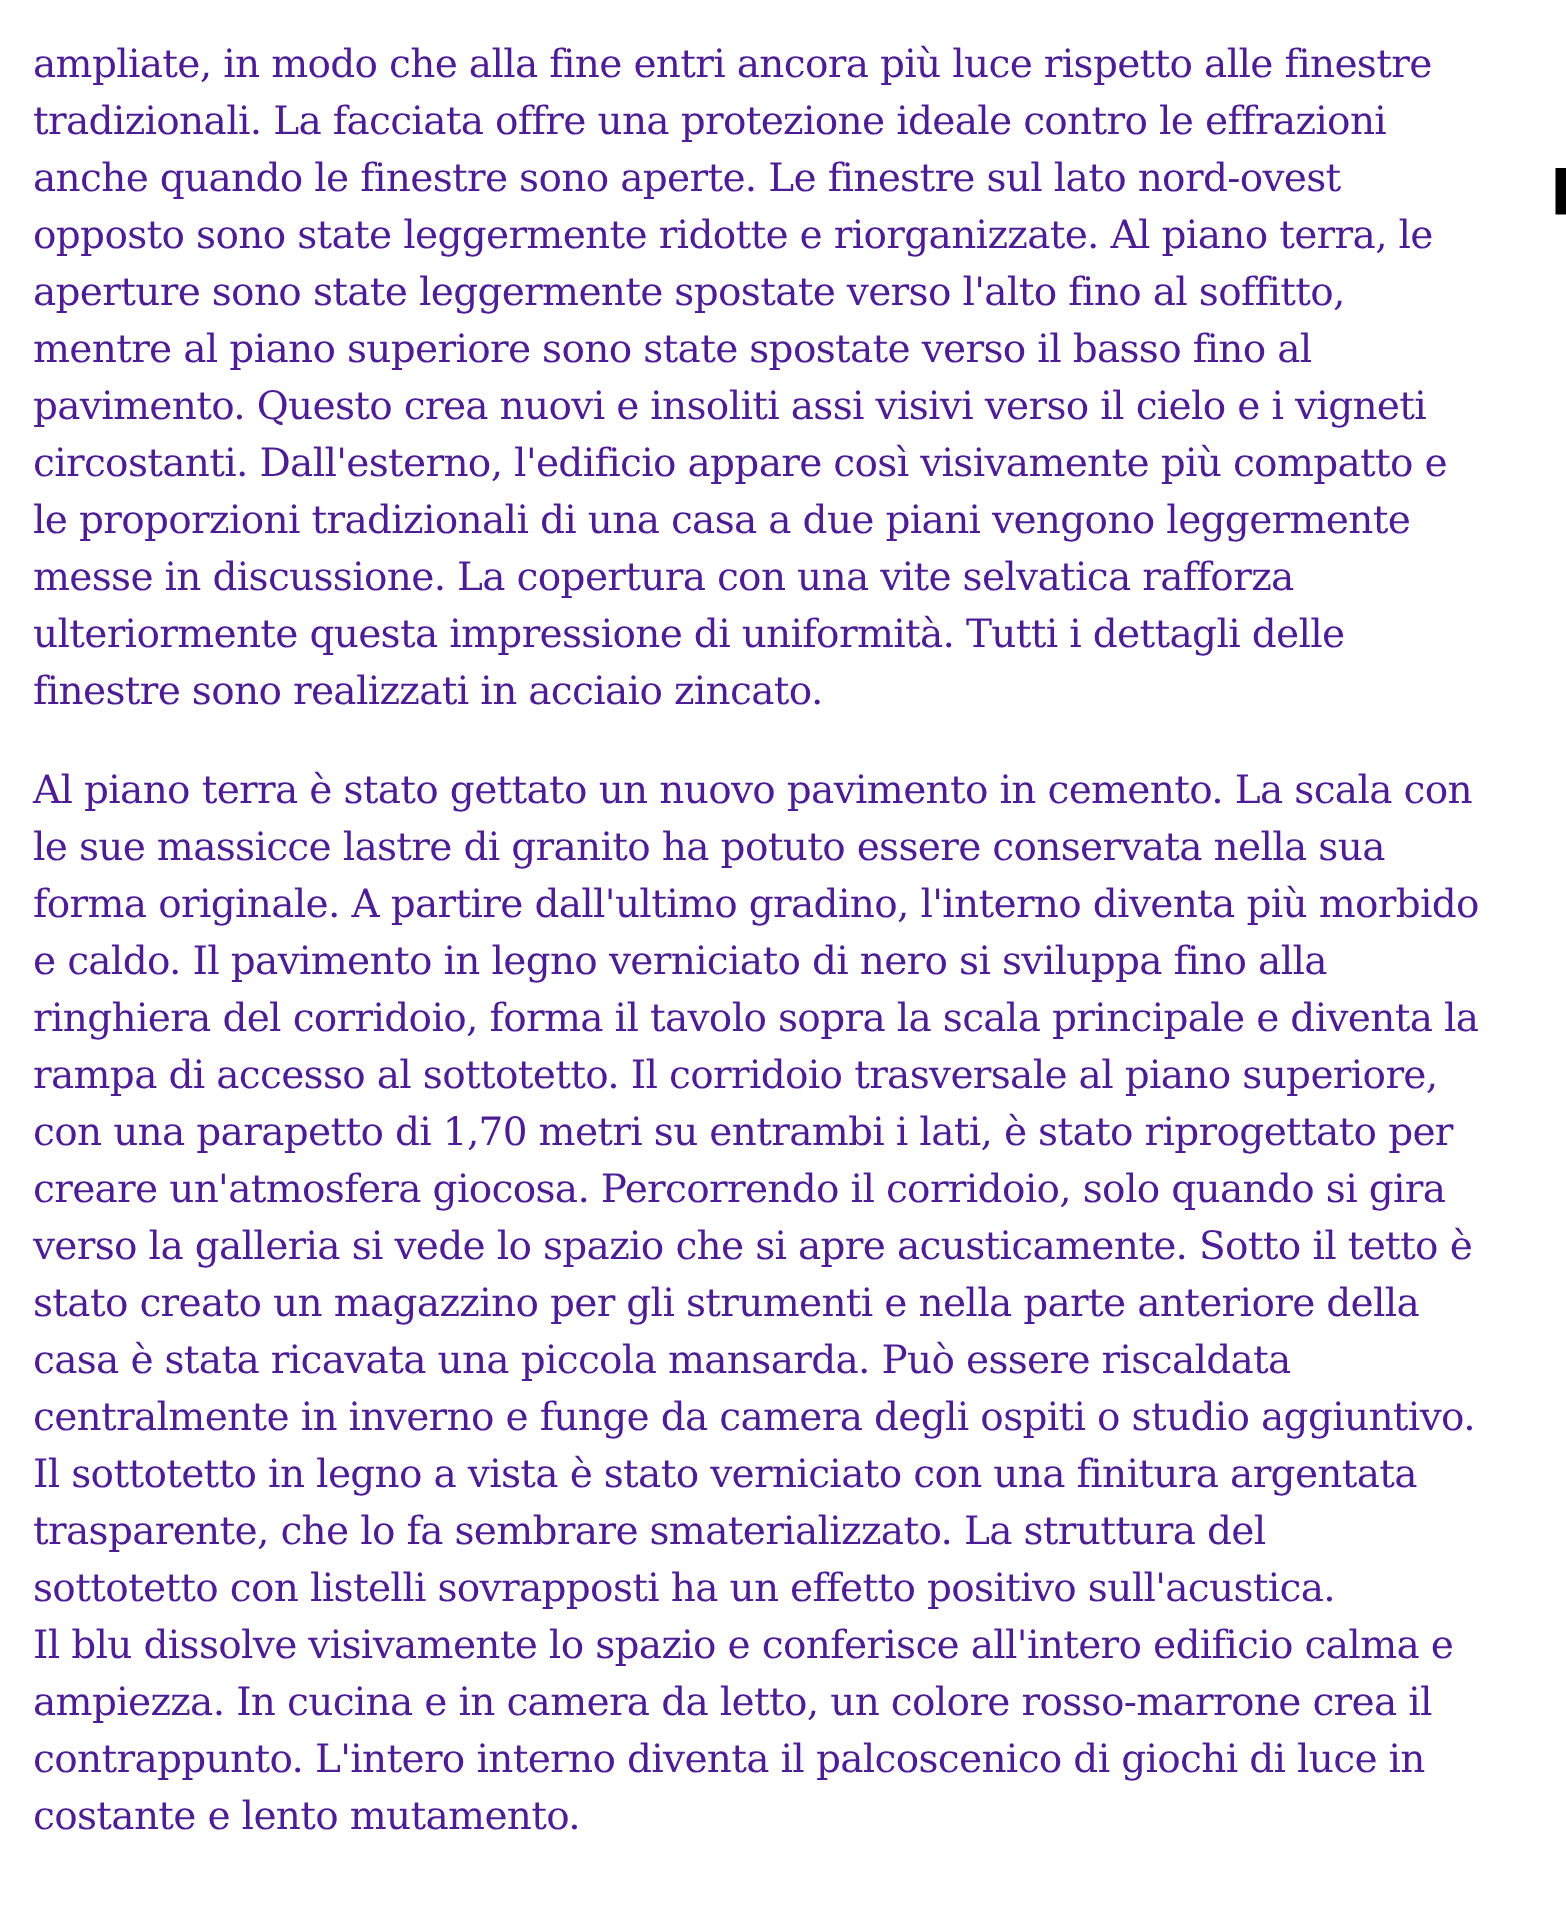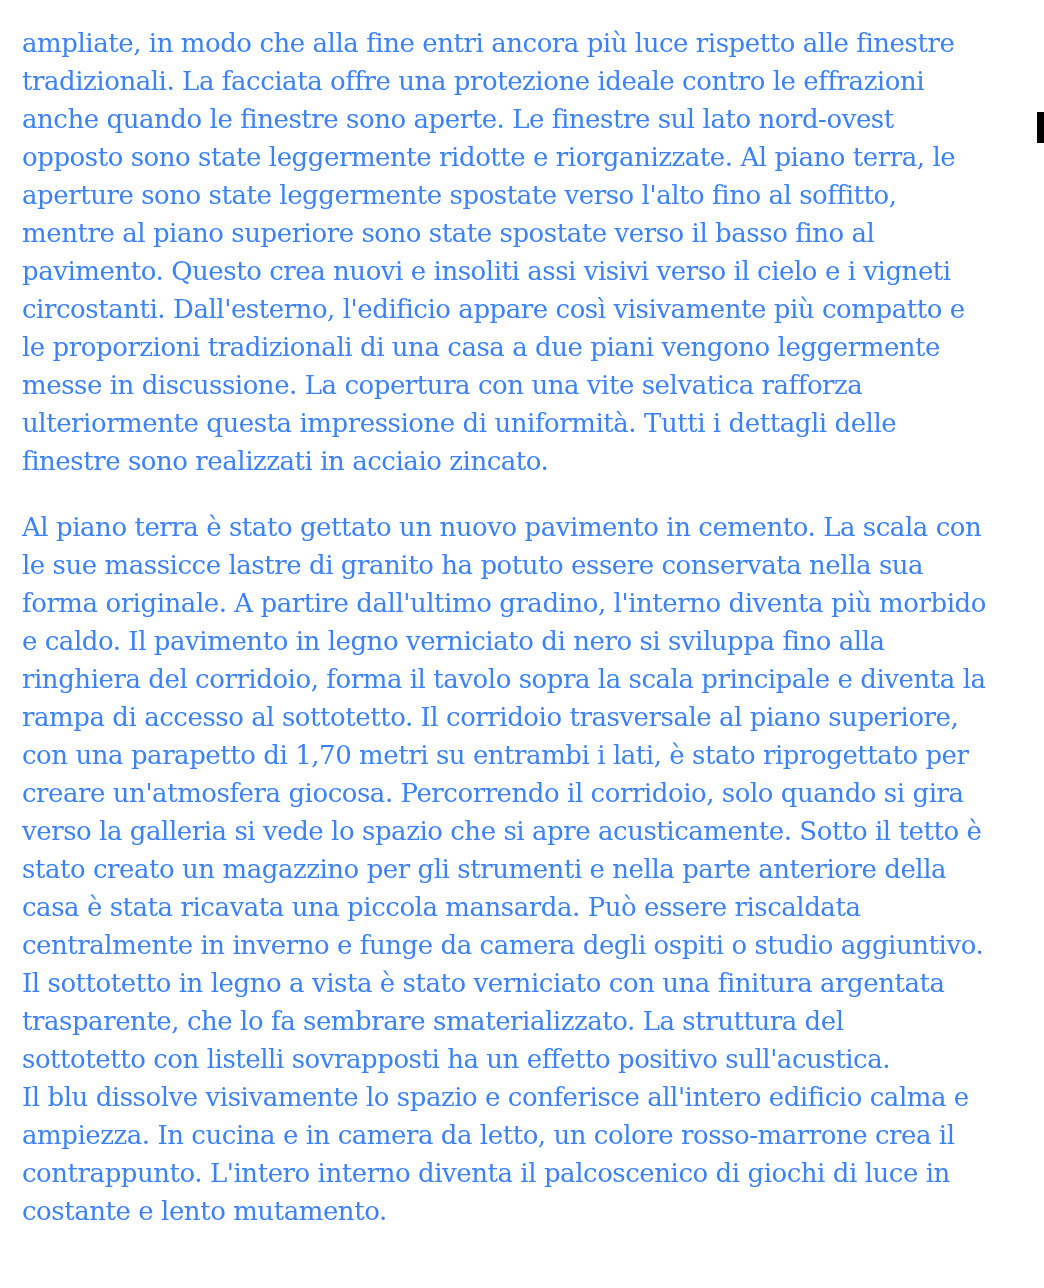--- a/index.html
+++ b/index.html
@@ -19,21 +19,21 @@
     color: #000000;
     box-sizing: border-box;
     padding: 24px 18px 0 22px;
   }
   .doc-paragraph {
     margin: 0 0 28px 0;
     font-size: 26px;
     line-height: 38px;
     letter-spacing: -0.45px;
     white-space: pre;       
-    color: #3b82f6;
+    color: #4c1d95;
   }
   .scrollbar-fragment {
     position: absolute;
     top: 112px;
     right: 0;
     width: 7px;
     height: 31px;
     background: #000000;
   }
 </style>

